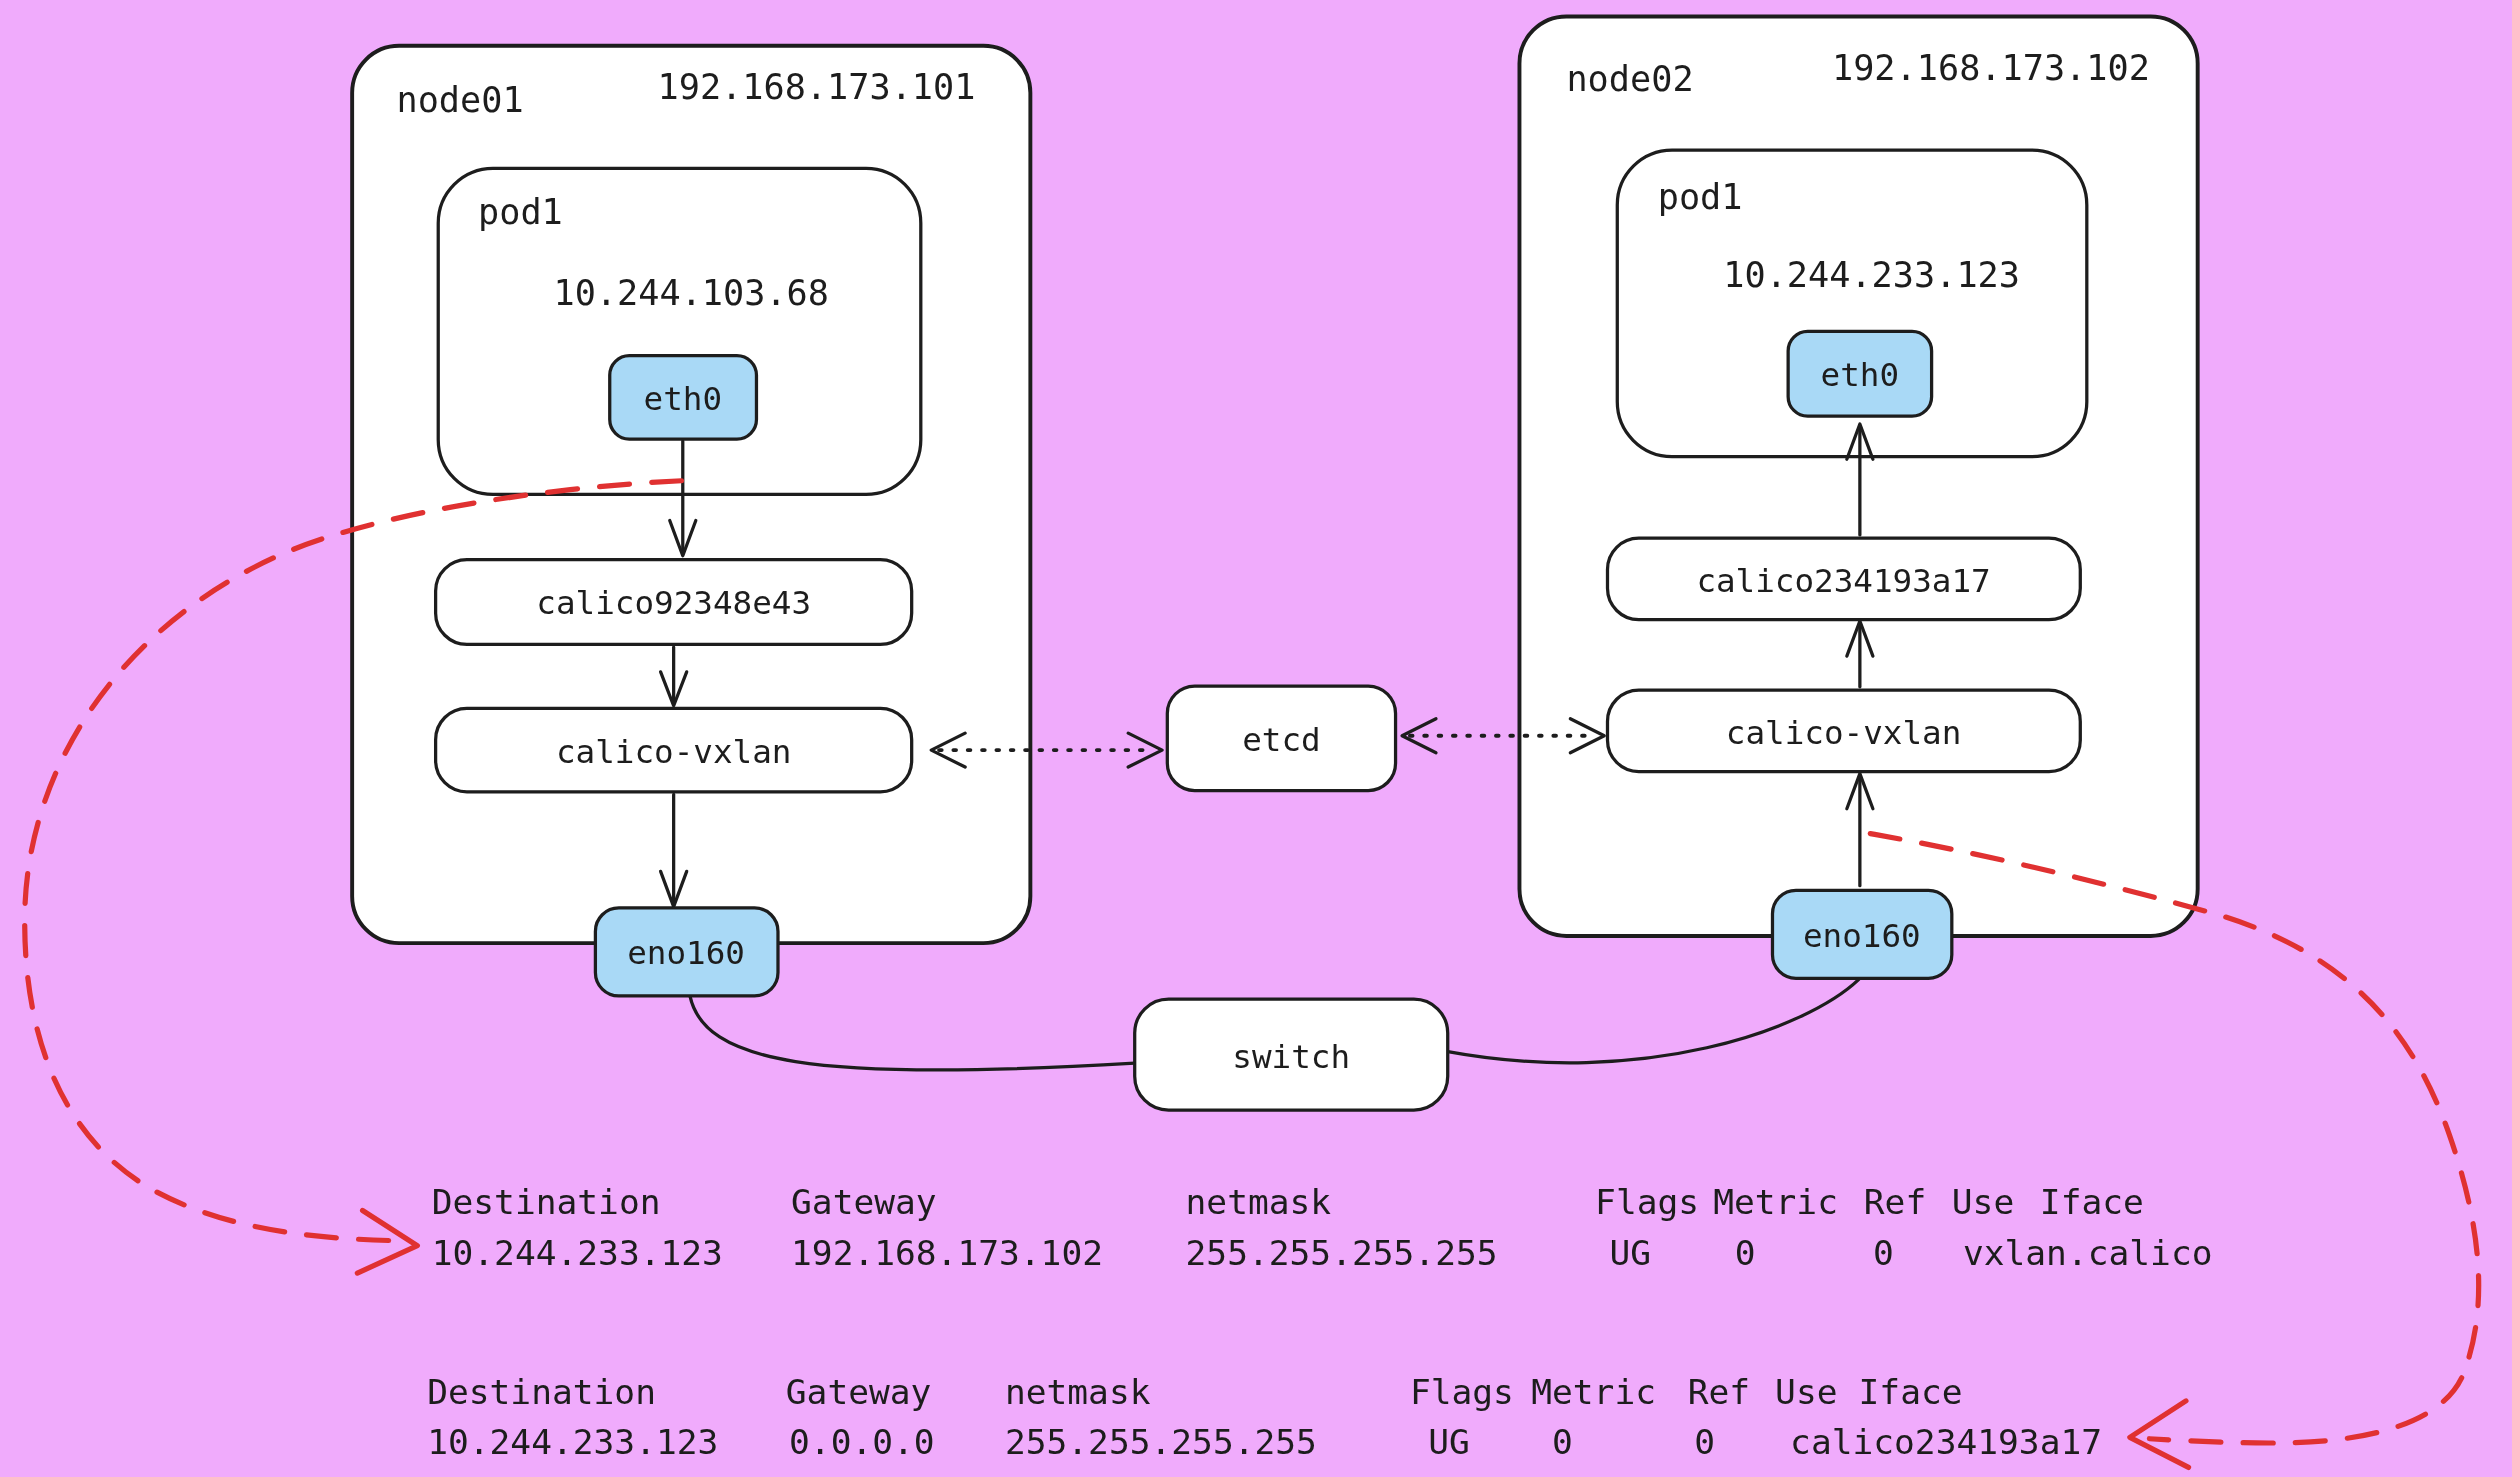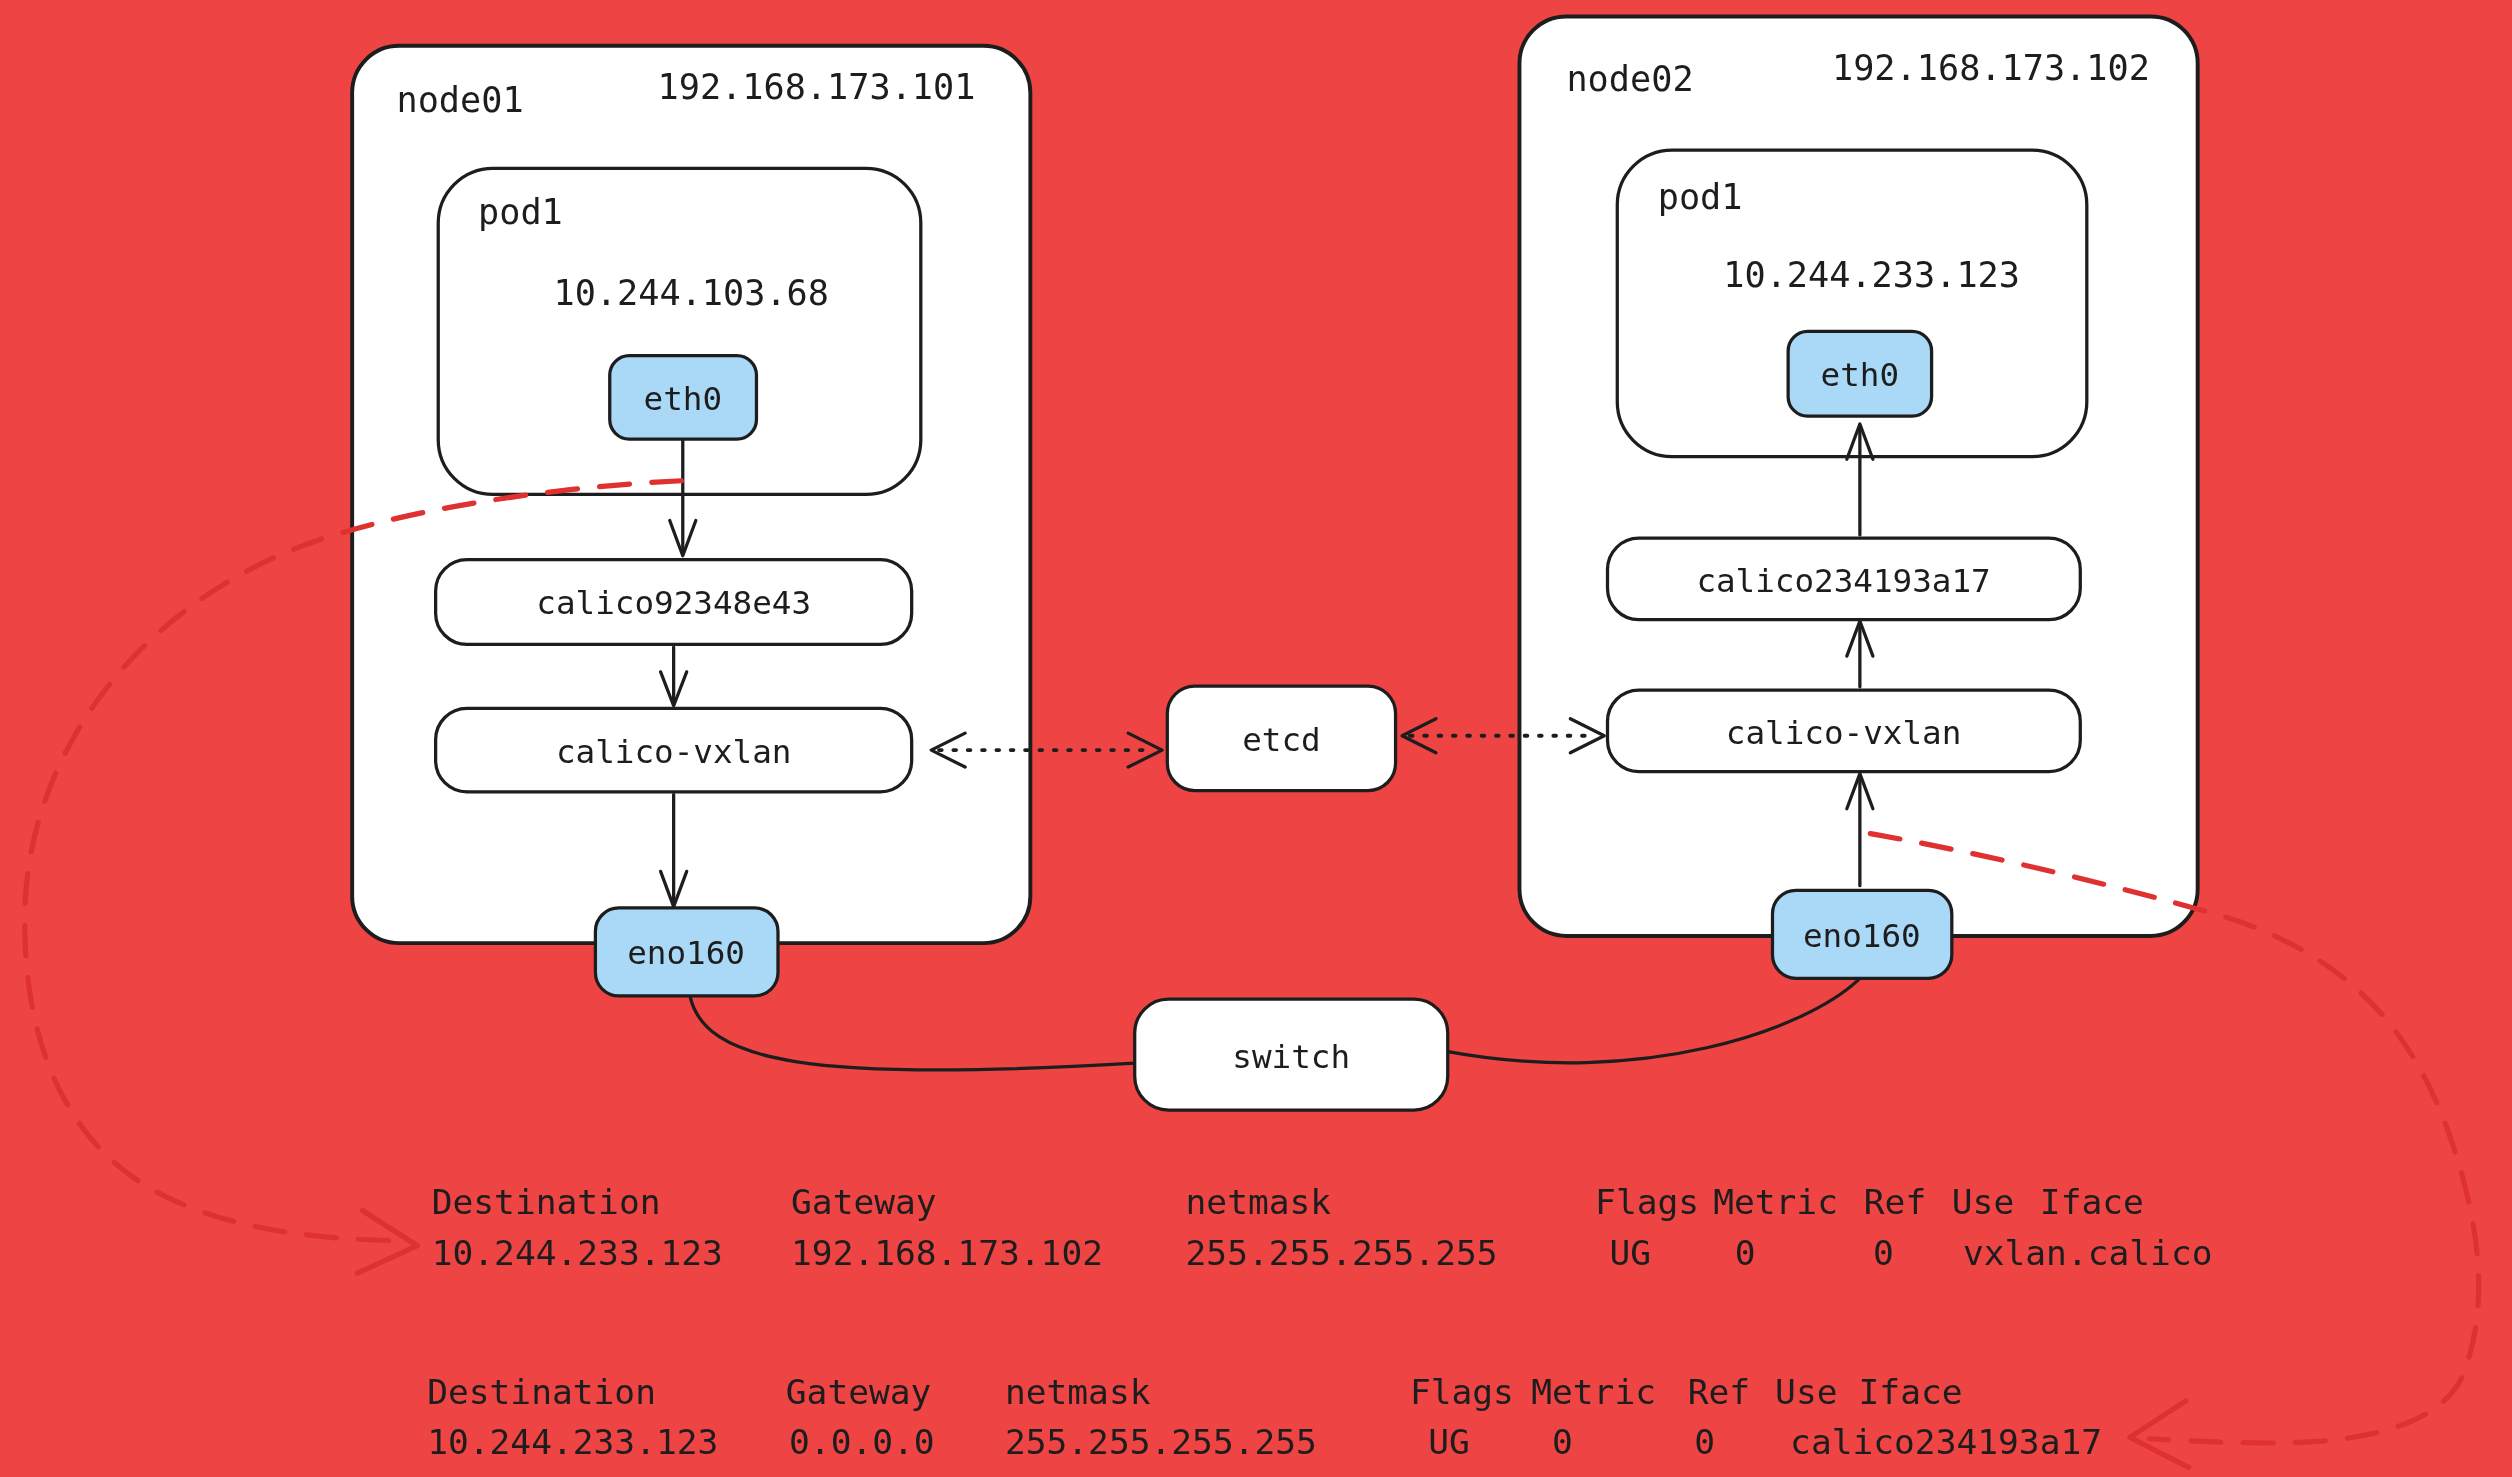--- a/index.html
+++ b/index.html
@@ -1,16 +1,16 @@
 <!DOCTYPE html>
 <html style="font-size:10.4px"><head>
 <meta charset="utf-8">
 <style>
   html,body{margin:0;padding:0;background:#ffffff;}
-  .wrap{position:relative;width:2512px;height:1478px;background:#ef4444;overflow:hidden;}
+  .wrap{position:relative;width:2512px;height:1478px;background:#f0abfc;overflow:hidden;}
   svg{display:block;}
   text{font-family:"DejaVu Sans Mono","Liberation Mono",monospace;fill:#1d1d1d;}
   .t-node{font-size:54px;}
   .t-ip{font-size:54px;}
   .t-box{font-size:50px;}
   .t-tbl{font-size:53px;}
   .shape{fill:#ffffff;stroke:#1d1d1d;stroke-width:6px;}
   .inner{stroke-width:5px;}
   .blue{fill:#a9d9f6;}
   .ln{stroke:#1d1d1d;stroke-width:5px;fill:none;stroke-linecap:round;stroke-linejoin:round;}

